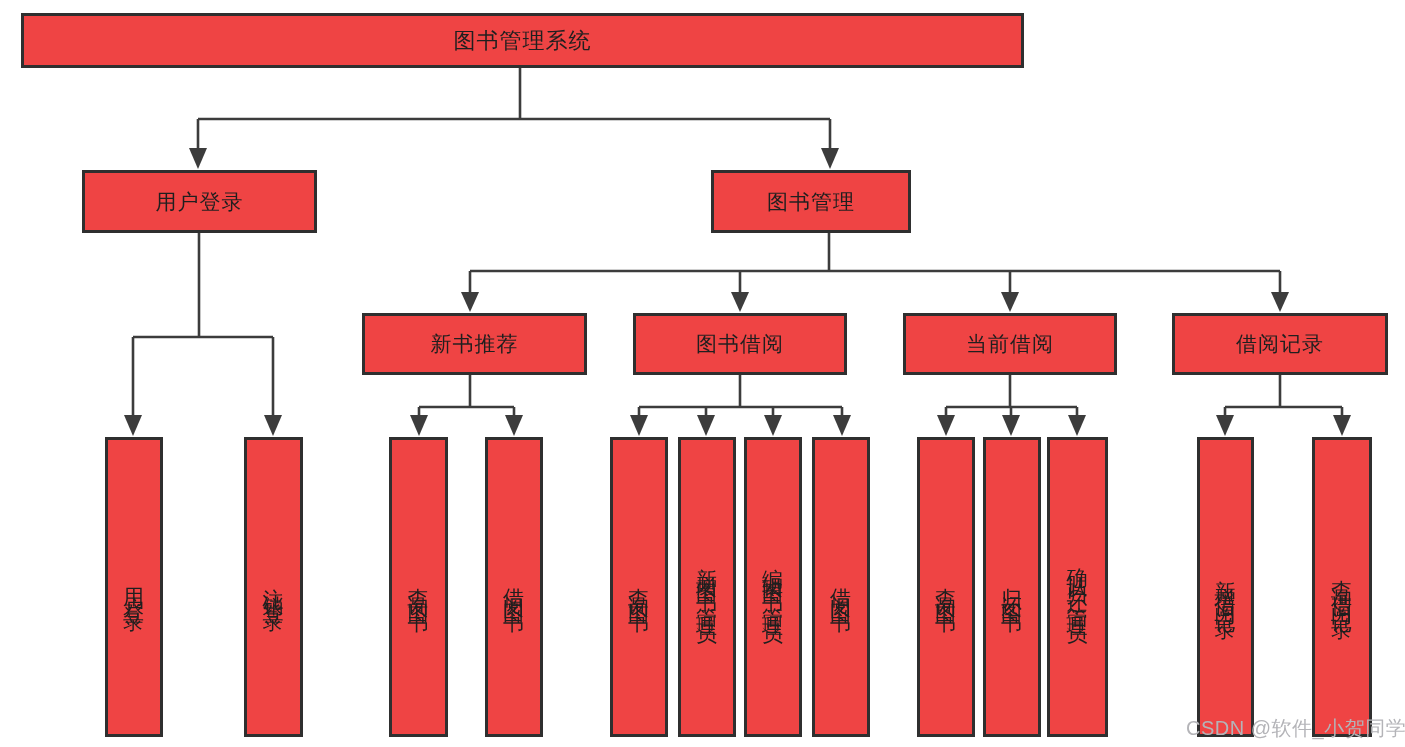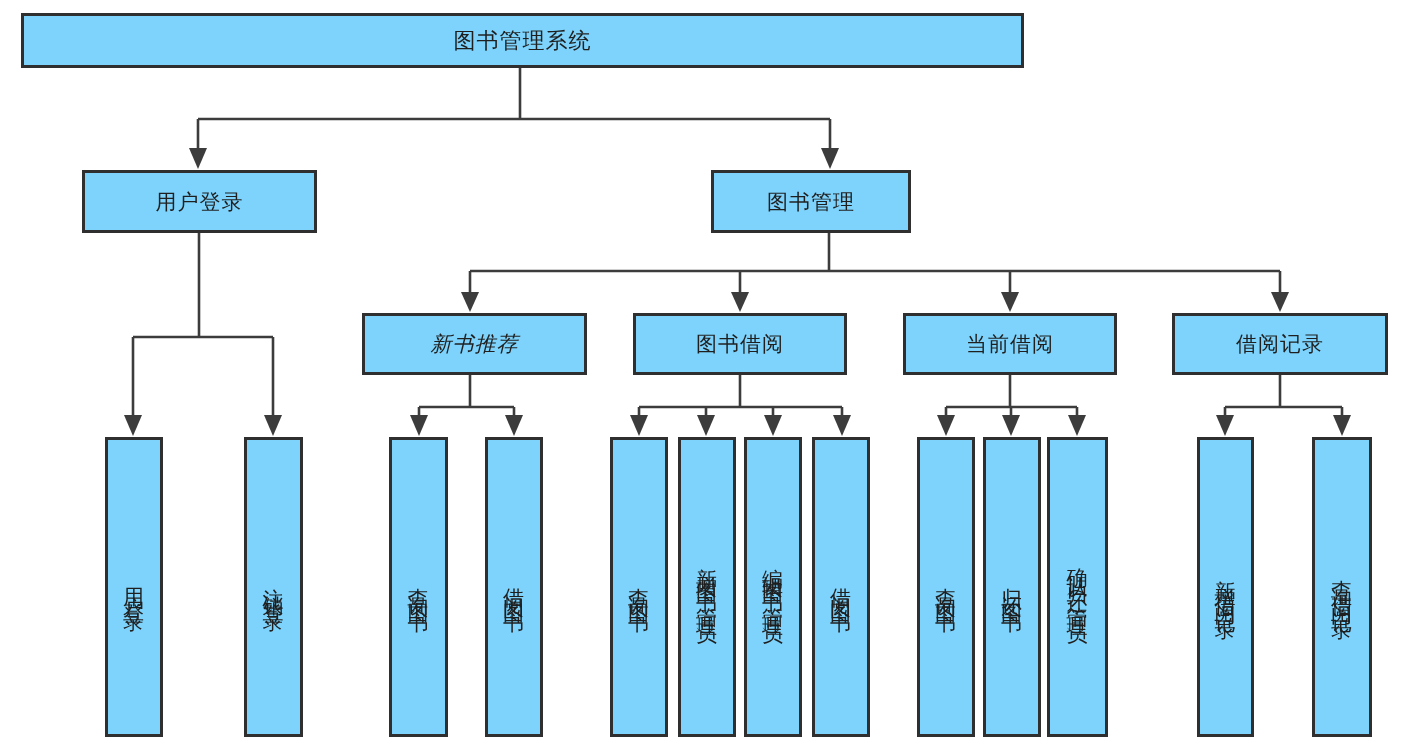--- a/index.html
+++ b/index.html
@@ -17,21 +17,21 @@
     font-family:"Liberation Sans","DejaVu Sans",sans-serif;
     overflow:hidden;
   }
   .connectors{position:absolute;left:0;top:0;z-index:1;}
   .connectors line{stroke:var(--line);stroke-width:2.6;}
   .connectors polygon{fill:var(--line);}
   .node{
     position:absolute;
     box-sizing:border-box;
     border:3px solid var(--box_border);
-    background:#7dd3fc;
+    background:#ef4444;
     display:flex;align-items:center;justify-content:center;
     color:var(--text);
     font-size:21px;
     letter-spacing:1px;
     z-index:2;
   }
   .node.root{font-size:22px;}
   .leaf{top:437px;height:300px;width:58px;}
   .leaf .vtext{
     writing-mode:vertical-rl;
@@ -136,21 +136,21 @@
     <span>图书管理系统</span>
   </div>
 
   <div class="node" style="left:82px;top:170px;width:235px;height:63px;">
     <span>用户登录</span>
   </div>
   <div class="node" style="left:711px;top:170px;width:200px;height:63px;">
     <span>图书管理</span>
   </div>
 
-  <div class="node" style="left:362px;top:313px;width:225px;height:62px;font-style:italic;">
+  <div class="node" style="left:362px;top:313px;width:225px;height:62px;">
     <span>新书推荐</span>
   </div>
   <div class="node" style="left:903px;top:313px;width:214px;height:62px;">
     <span>当前借阅</span>
   </div>
   <div class="node" style="left:633px;top:313px;width:214px;height:62px;">
     <span>图书借阅</span>
   </div>
   <div class="node" style="left:1172px;top:313px;width:216px;height:62px;">
     <span>借阅记录</span>
@@ -193,14 +193,15 @@
     <span class="vtext">确认归还（管理员）</span>
   </div>
 
   <div class="node leaf" style="left:1197px;width:57px;">
     <span class="vtext">新增借阅记录</span>
   </div>
   <div class="node leaf" style="left:1312px;width:60px;">
     <span class="vtext">查询借阅记录</span>
   </div>
 
+  <div class="watermark">CSDN @软件_小贺同学</div>
 
 </div>
 
 </body></html>

